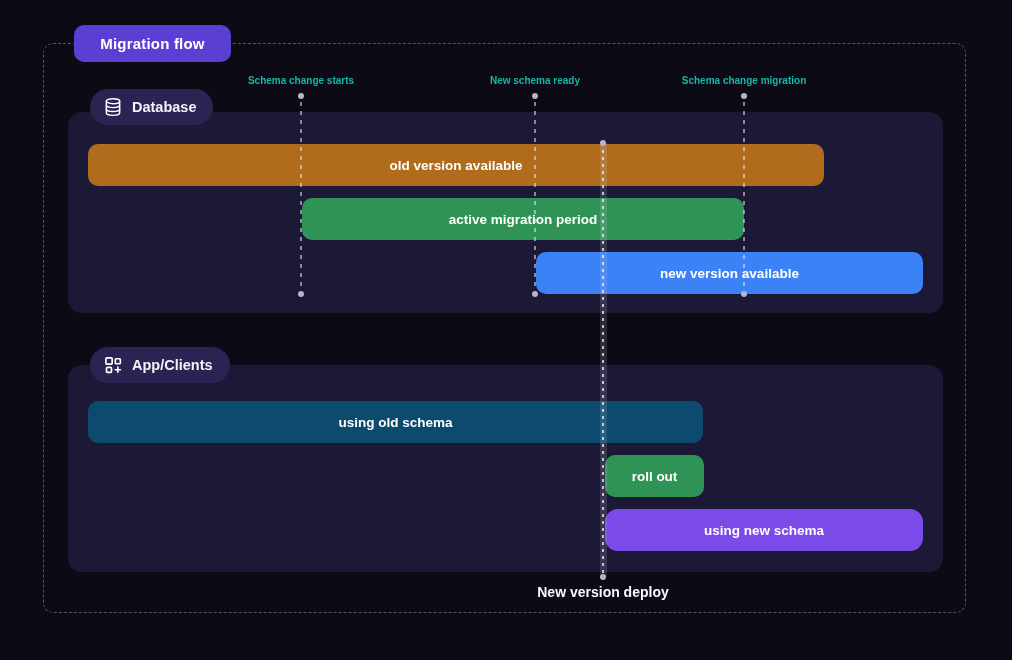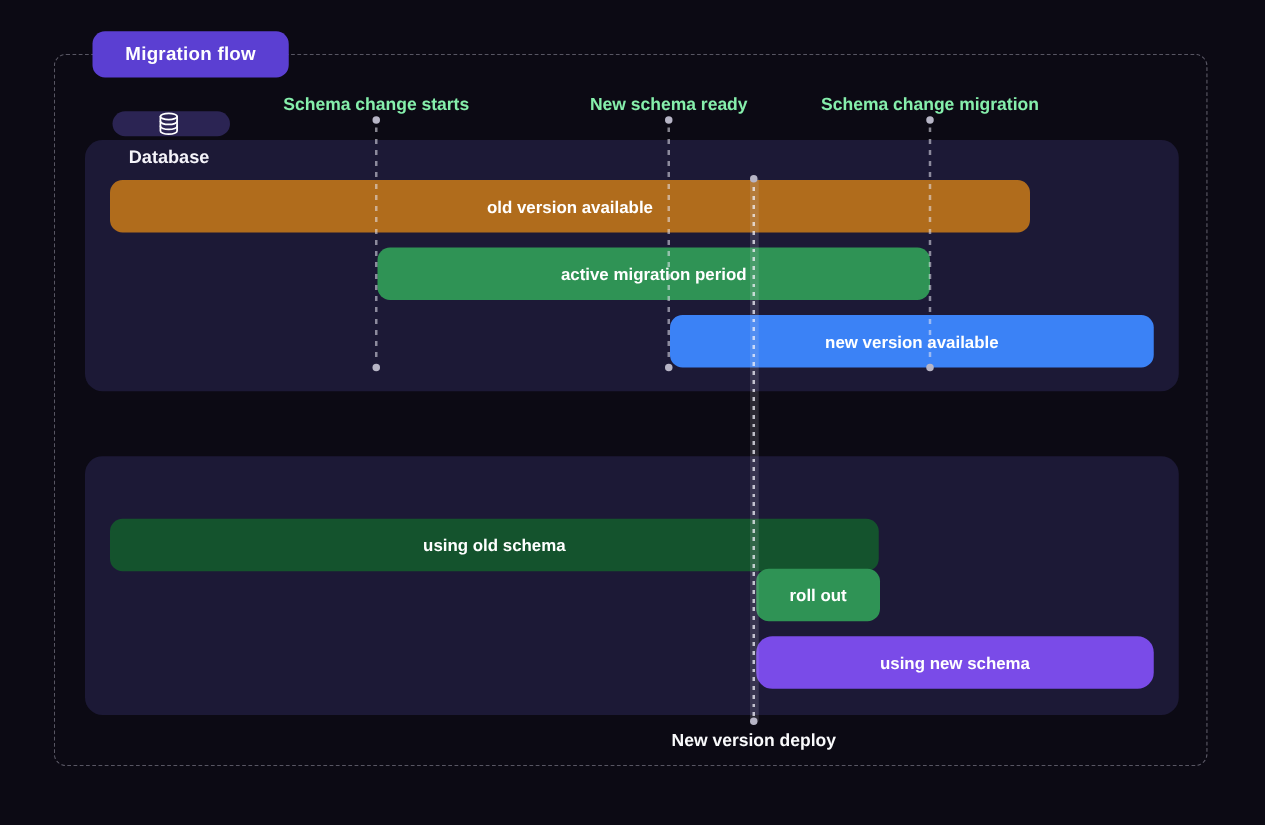--- a/index.html
+++ b/index.html
@@ -19,35 +19,35 @@
     display:flex; align-items:center; justify-content:center;
     color:#ffffff; font-weight:bold; font-size:15px; letter-spacing:.2px;
   }
   .panel {
     position:absolute; left:68px; width:875px;
     background:#1c1936; border-radius:14px; z-index:0;
   }
   .panel.db  { top:112px; height:201px; }
   .panel.app { top:365px; height:207px; }
   .pill {
-    position:absolute; height:20px; background:#2b2453; border-radius:18px;
+    position:absolute; height:36px; background:#2b2453; border-radius:18px;
     display:flex; align-items:center; gap:9px; padding:0 17px 0 13px;
-    color:#f4f3f9; font-weight:bold; font-size:14.5px; z-index:5; white-space:nowrap;flex-direction:column;
+    color:#f4f3f9; font-weight:bold; font-size:14.5px; z-index:5; white-space:nowrap;
   }
   .pill.db  { left:90px; top:89px; }
   .pill.app { left:90px; top:347px; }
   .pill svg { display:block; }
   .bar {
     position:absolute; height:42px; border-radius:10px; z-index:1;
     display:flex; align-items:center; justify-content:center;
     color:#ffffff; font-weight:bold; font-size:13.5px; white-space:nowrap;
   }
   .ms-label {
     position:absolute; top:75px; transform:translateX(-50%);
-    color:#86efac; font-weight:bold; font-size:14px; white-space:nowrap; z-index:2;
+    color:#14b8a6; font-weight:bold; font-size:10px; white-space:nowrap; z-index:2;
   }
   .dot {
     position:absolute; width:6px; height:6px; border-radius:50%;
     background:#b7b5c6; z-index:4;
   }
   .ms-line {
     position:absolute; width:2px; top:102px; height:189px; z-index:3;
     background:repeating-linear-gradient(to bottom, rgba(232,231,242,0.55) 0 4px, transparent 4px 9px);
   }
   .deploy-band {
@@ -82,38 +82,49 @@
       <svg width="20" height="20" viewBox="0 0 24 24" fill="none" stroke="#ffffff" stroke-width="1.7" stroke-linecap="round">
         <ellipse cx="12" cy="5" rx="8" ry="3"></ellipse>
         <path d="M4 5v4.7c0 1.66 3.58 3 8 3s8-1.34 8-3V5"></path>
         <path d="M4 9.7v4.7c0 1.66 3.58 3 8 3s8-1.34 8-3V9.7"></path>
         <path d="M4 14.4V19c0 1.66 3.58 3 8 3s8-1.34 8-3v-4.6"></path>
       </svg>
     </span>
     <span>Database</span>
   </div>
 
+  <div class="pill app">
+    <span>
+      <svg width="20" height="20" viewBox="0 0 24 24" fill="none" stroke="#ffffff" stroke-width="2" stroke-linecap="round" stroke-linejoin="round">
+        <rect x="3.5" y="3.5" width="7.5" height="7.5" rx="1"></rect>
+        <rect x="14.8" y="4.5" width="6" height="6" rx="1"></rect>
+        <rect x="4.2" y="14.8" width="6" height="6" rx="1"></rect>
+        <path d="M17.8 14.6v6.2M14.7 17.7h6.2"></path>
+      </svg>
+    </span>
+    <span>App/Clients</span>
+  </div>
 
   <div id="gen-layer">
       <div class="ms-label" style="left: 301px;">Schema change starts</div>
       <div class="dot" style="left: 298px; top: 93px;"></div>
       <div class="ms-line" style="left: 300px;"></div>
       <div class="dot" style="left: 298px; top: 291px;"></div>
       <div class="ms-label" style="left: 535px;">New schema ready</div>
       <div class="dot" style="left: 532px; top: 93px;"></div>
       <div class="ms-line" style="left: 534px;"></div>
       <div class="dot" style="left: 532px; top: 291px;"></div>
       <div class="ms-label" style="left: 744px;">Schema change migration</div>
       <div class="dot" style="left: 741px; top: 93px;"></div>
       <div class="ms-line" style="left: 743px;"></div>
       <div class="dot" style="left: 741px; top: 291px;"></div>
       <div class="bar" style="left: 88px; top: 144px; width: 736px; background: rgb(176, 108, 28);">old version available</div>
       <div class="bar" style="left: 302px; top: 198px; width: 442px; background: rgb(47, 147, 85);">active migration period</div>
       <div class="bar" style="left: 536px; top: 252px; width: 387px; background: #3b82f6;">new version available</div>
-      <div class="bar" style="left: 88px; top: 415px; width: 615px; background: #14532d;">using old schema</div>
+      <div class="bar" style="left: 88px; top: 401px; width: 615px; background: #0c4a6e;">using old schema</div>
       <div class="bar" style="left: 605px; top: 455px; width: 99px; background: rgb(47, 147, 85);">roll out</div>
       <div class="bar" style="left: 605px; top: 509px; width: 318px; background: rgb(122, 75, 232); border-radius: 13px;">using new schema</div>
     </div>
 
   <div class="deploy-band" style="left: 600px;">
     <div class="inner"></div>
   </div>
   <div class="dot" id="deploy-dot-top" style="left: 600px; top: 140px;"></div>
   <div class="dot" id="deploy-dot-bottom" style="left: 600px; top: 574px;"></div>
   <div class="deploy-label" style="left: 603px;">New version deploy</div>

